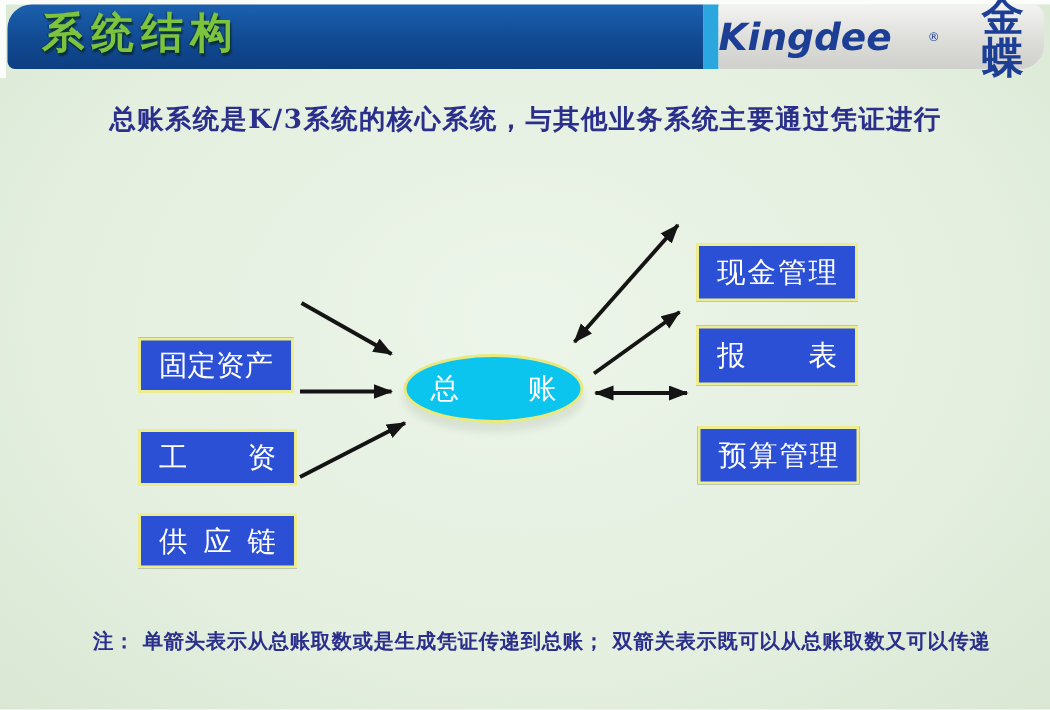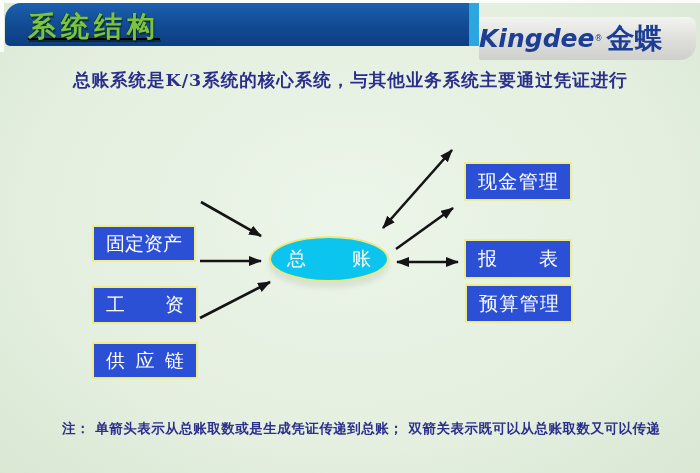--- a/index.html
+++ b/index.html
@@ -12,35 +12,35 @@
     overflow:hidden;
   }
   .edge-top  { position:absolute; left:0; top:0; width:100%; height:3px; background:#fafdfa; }
   .edge-left { position:absolute; left:0; top:0; width:4px; height:52px; background:#fafdfa; }
 
   
   .header-bar {
     position:absolute; left:5px; top:3px; width:464px; height:43px;
     background:linear-gradient(180deg,#1b60ae 0%, #114a92 55%, #0d3e82 100%);
     border-radius:16px 0 0 5px;
-    display:flex; align-items:flex-end;text-decoration:underline;
+    display:flex; align-items:flex-start;
   }
   .header-title {
     margin-left:23px;
     font-family:"DejaVu Serif", serif;
     font-size:28px; font-weight:bold; letter-spacing:5px;
     color:#7cc43e;
     text-shadow:1px 2px 1px rgba(8,35,18,0.65), -1px 0 0 rgba(8,35,18,0.35);
   }
   .stripe { position:absolute; left:469px; top:3px; width:10px; height:43px; background:#2ba6de; }
   .logo-panel {
-    position:absolute; left:479px; top:17px; width:217px; height:43px;
+    position:absolute; left:479px; top:3px; width:217px; height:43px;
     background:linear-gradient(180deg,#f3f3f1 0%, #ddddda 55%, #cfcfcb 100%);
     border-radius:2px 8px 16px 2px;
-    display:flex; align-items:center; 
+    display:flex; align-items:center; gap:24px;
   }
   .logo-en {
     font-family:"DejaVu Sans", sans-serif; font-style:italic; font-weight:bold;
     font-size:25px; color:#1d3e95; line-height:1;
   }
   .logo-mark { font-size:8px; color:#1d3e95; vertical-align:top; font-style:normal; }
   .logo-zh {
     font-family:Liberation Sans, sans-serif; font-weight:bold;
     font-size:28px; color:#1d3e95; margin-left:4px; line-height:1;
   }
@@ -135,21 +135,21 @@
     <span>供应链</span>
   </div>
 
   <div class="ellipse">
     <span>总账</span>
   </div>
 
   <div class="node" style="left:464px; top:122px; width:108px; height:39px;">
     <span>现金管理</span>
   </div>
-  <div class="node" style="left:464px; top:199px; width:108px; height:40px;">
+  <div class="node" style="left:464px; top:177px; width:108px; height:40px;">
     <span>报表</span>
   </div>
   <div class="node" style="left:465px; top:244px; width:108px; height:39px;justify-content:center;">
     <span>预算管理</span>
   </div>
 
   <div class="note">
     <div>注： 单箭头表示从总账取数或是生成凭证传递到总账； 双箭关表示既可以从总账取数又可以传递</div>
   </div>
 </div>

